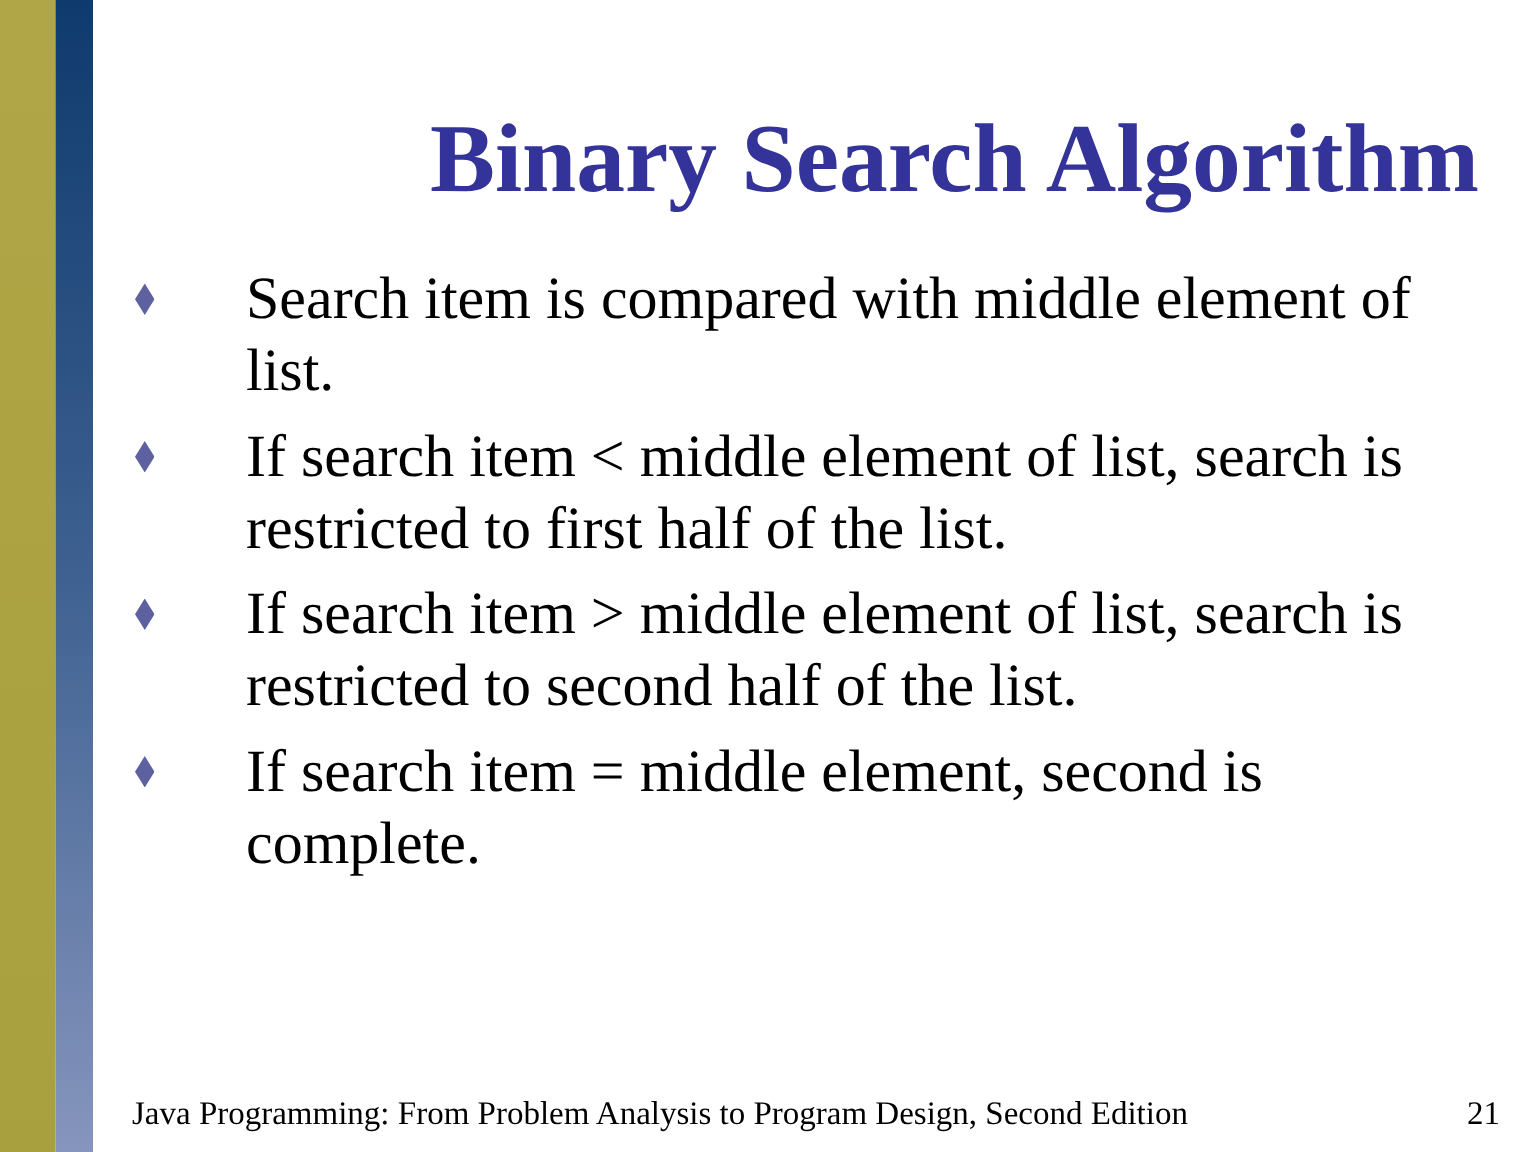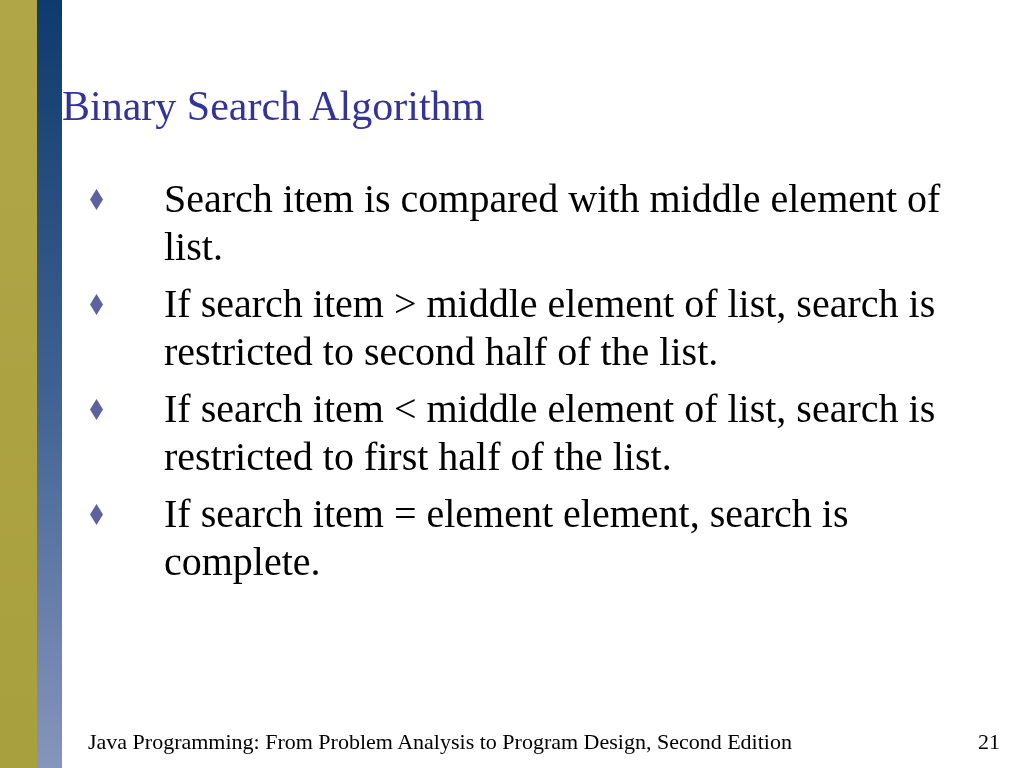--- a/index.html
+++ b/index.html
@@ -32,25 +32,26 @@
     background: linear-gradient(to bottom,
       var(--sidebar-blue-top, #0f3a6d) 0%,
       var(--sidebar-blue-mid, #3e6191) 50%,
       var(--sidebar-blue-bottom, #8695bd) 100%);
   }
   .title {
     position: absolute;
     left: 62px;
     top: 68px;
     width: 924px;
-    text-align: left;
-    font-size: 42px;
+    text-align: right;
+    font-size: 65px;
     line-height: 76px;
     color: var(--title-text, #333399);
     white-space: nowrap;
+    font-weight: bold;
   }
   .bullets {
     position: absolute;
     left: 90px;
     top: 175px;
     width: 854px;
   }
   .bullet-item {
     display: flex;
     margin: 0 0 9px 0;
@@ -103,35 +104,35 @@
       <div class="bullet-marker-col">
         <div class="diamond"></div>
       </div>
       <div class="bullet-text">Search item is compared with middle element of list.</div>
     </div>
 
     <div class="bullet-item">
       <div class="bullet-marker-col">
         <div class="diamond"></div>
       </div>
+      <div class="bullet-text">If search item &lt; middle element of list, search is restricted to first half of the list.</div>
+    </div>
+
+    <div class="bullet-item">
+      <div class="bullet-marker-col">
+        <div class="diamond"></div>
+      </div>
       <div class="bullet-text">If search item &gt; middle element of list, search is restricted to second half of the list.</div>
     </div>
 
     <div class="bullet-item">
       <div class="bullet-marker-col">
         <div class="diamond"></div>
       </div>
-      <div class="bullet-text">If search item &lt; middle element of list, search is restricted to first half of the list.</div>
-    </div>
-
-    <div class="bullet-item">
-      <div class="bullet-marker-col">
-        <div class="diamond"></div>
-      </div>
-      <div class="bullet-text">If search item = element element, search is complete.</div>
+      <div class="bullet-text">If search item = middle element, second is complete.</div>
     </div>
 
   </div>
 
   <div class="footer">
     <span>Java Programming: From Problem Analysis to Program Design, Second Edition</span>
     <span>21</span>
   </div>
 
 </div>

